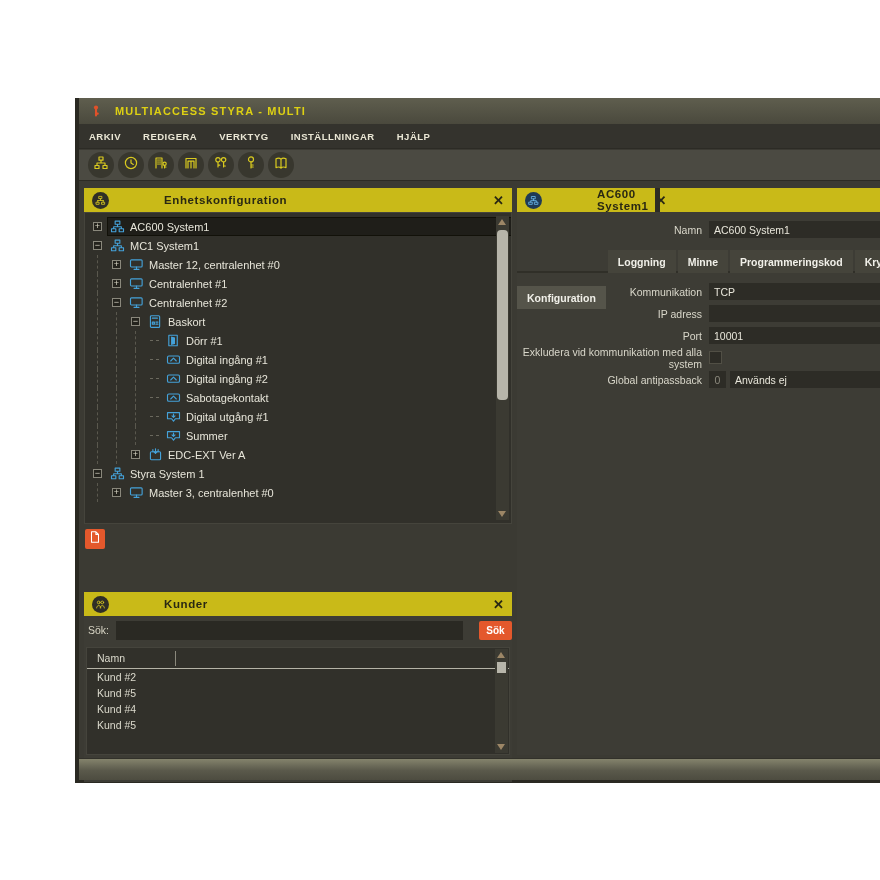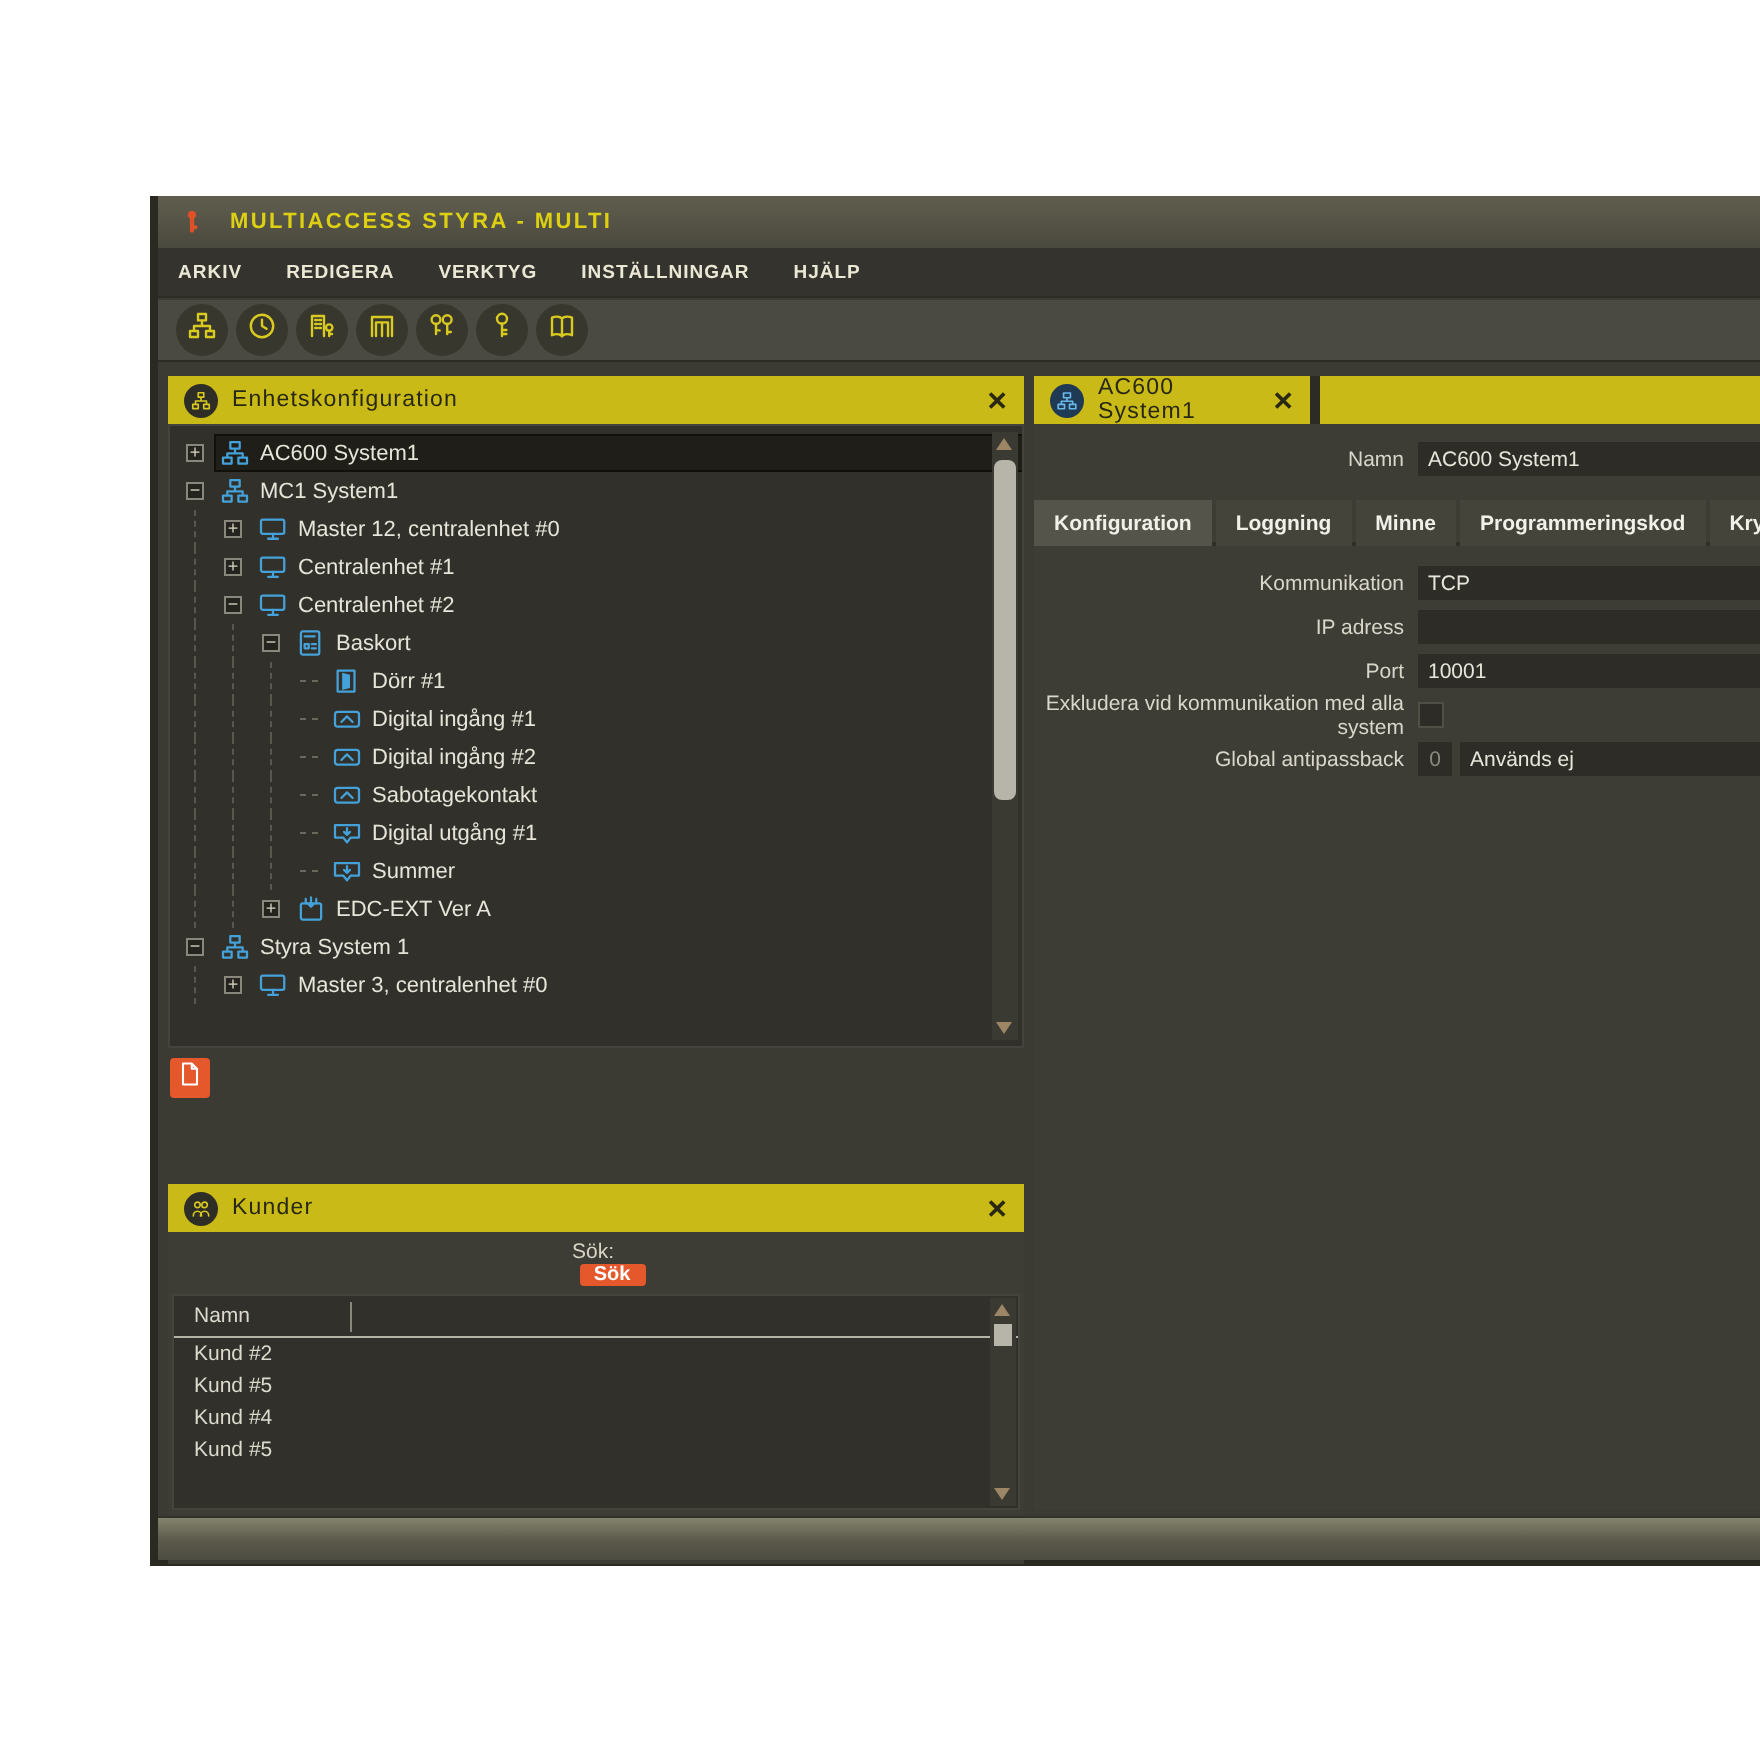--- a/index.html
+++ b/index.html
@@ -20,21 +20,21 @@
            display:flex;align-items:center;padding-left:9px;gap:4px;border-bottom:1px solid #2c2b24;}
   .tool-btn{width:26px;height:26px;border-radius:50%;background:#38372e;display:flex;align-items:center;
             justify-content:center;color:#d9ca1f;}
   .tool-btn svg{width:16px;height:16px;}
 
   
   .panel-header{height:24px;background:#c9ba18;display:flex;align-items:center;padding:0 8px;gap:7px;}
   .hdr-badge{width:17px;height:17px;border-radius:50%;background:#2f2e26;color:#d9ca1f;
              display:flex;align-items:center;justify-content:center;flex:0 0 auto;}
   .hdr-badge svg{width:11px;height:11px;}
-  .hdr-title{color:#292813;font-size:11.5px;font-weight:normal;letter-spacing:.6px;}
+  .hdr-title{color:#292813;font-size:11.5px;font-weight:bold;letter-spacing:.6px;margin-left:48px;}
   .hdr-close{margin-left:auto;color:#292813;font-size:13px;font-weight:bold;line-height:1;cursor:default;}
 
   
   #device-panel{position:absolute;left:5px;top:90px;width:428px;height:336px;}
   #tree{position:absolute;left:0;top:24px;right:0;bottom:0;background:#31302a;border:1px solid #45443c;
         padding-top:4px;overflow:hidden;}
   .tree-row{height:19px;display:flex;align-items:center;padding-left:8px;position:relative;}
   .indent{width:19px;height:19px;flex:0 0 auto;border-left:1px dashed #5a584e;transform:translateX(4px);}
   .exp{width:9px;height:9px;flex:0 0 auto;border:1px solid #8a887c;background:#24231d;color:#d8d5c5;
        font-size:9px;line-height:7px;text-align:center;margin-right:6px;}
@@ -62,31 +62,31 @@
   #system-header-notch{position:absolute;left:138px;top:0;width:5px;height:24px;background:#2c2b24;}
   #system-tab .hdr-badge{background:#1f3a55;color:#6ab8ea;}
   #namn-row{position:absolute;left:0;top:33px;width:100%;height:17px;display:flex;align-items:center;}
   .form-label{width:192px;text-align:right;padding-right:7px;color:#d9d7ca;font-size:10.5px;flex:0 0 auto;}
   .form-input{height:17px;background:#2d2c26;color:#e8e6da;font-size:10.5px;display:flex;align-items:center;
               padding:0 5px;}
   #system-tabs{position:absolute;left:0;top:62px;width:100%;height:23px;display:flex;gap:2px;
                border-bottom:2px solid #302f28;}
   .sys-tab{height:23px;display:flex;align-items:center;padding:0 10px;background:#45443b;color:#f1f0e9;
            font-size:10.5px;font-weight:bold;white-space:nowrap;}
-  .sys-tab.active{background:#55544a;}
+  .sys-tab.active{background:#55544a;margin-top:36px;}
   #system-form{position:absolute;left:0;top:95px;width:100%;}
   .form-row{display:flex;align-items:center;height:17px;margin-bottom:5px;}
   .w260{width:260px;}
   #exkludera-checkbox{width:13px;height:13px;background:#2d2c26;border:1px solid #514f45;}
   #antipassback-count{width:17px;justify-content:center;color:#8b897d;padding:0;}
   #antipassback-select{width:240px;margin-left:4px;}
 
   
   #kunder-panel{position:absolute;left:5px;top:494px;width:428px;height:190px;background:#3d3c35;}
-  #kunder-search-row{position:absolute;left:0;top:28px;width:100%;height:20px;display:flex;align-items:center;flex-direction:column;}
+  #kunder-search-row{position:absolute;left:0;top:28px;width:100%;height:20px;display:flex;align-items:center;}
   #sok-label{color:#d8d5c5;font-size:10.5px;padding:0 7px 0 4px;}
   #sok-input{flex:1;height:19px;background:#2a2923;color:#e8e6da;font-size:10.5px;display:flex;
              align-items:center;padding:0 5px;}
   #sok-button{width:33px;height:19px;margin-left:16px;background:#e4582c;color:#ffffff;font-size:10px;
               font-weight:bold;display:flex;align-items:center;justify-content:center;border-radius:2px;text-align:center;}
   #kunder-list{position:absolute;left:2px;top:55px;width:424px;height:108px;background:#31302a;
                border:1px solid #45443c;overflow:hidden;}
   #kunder-list-header{height:21px;display:flex;align-items:center;padding-left:10px;
                       border-bottom:1px solid #b5b3a6;position:relative;}
   #kunder-col-namn{color:#dbd9cc;font-size:10.5px;}

